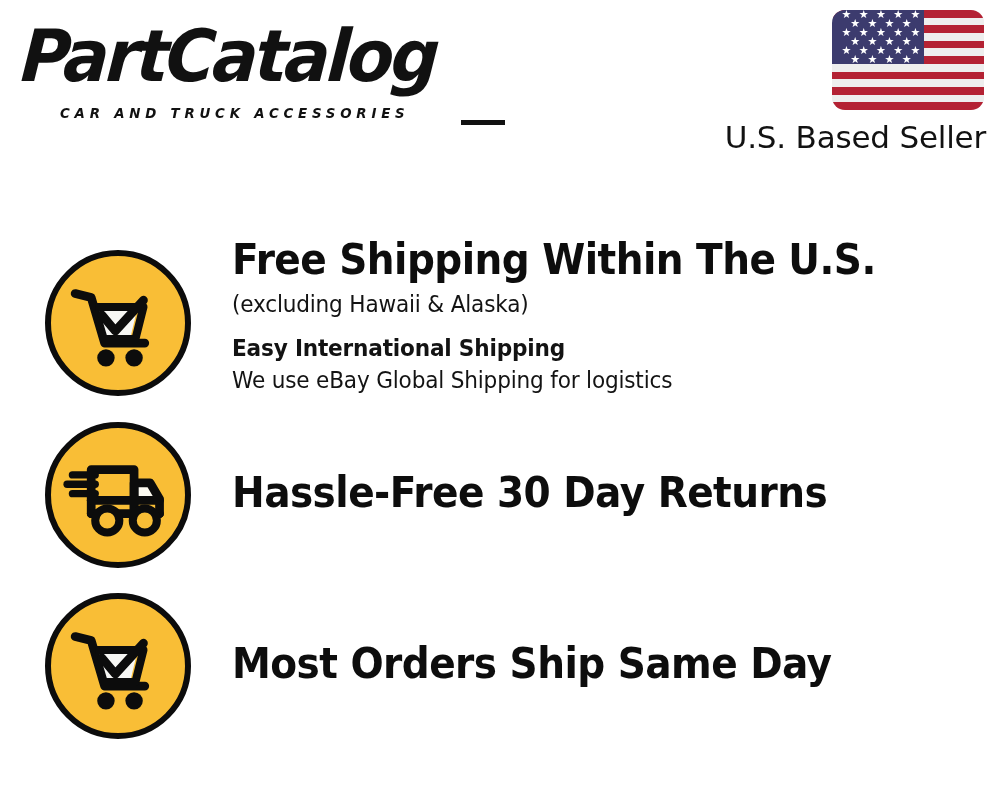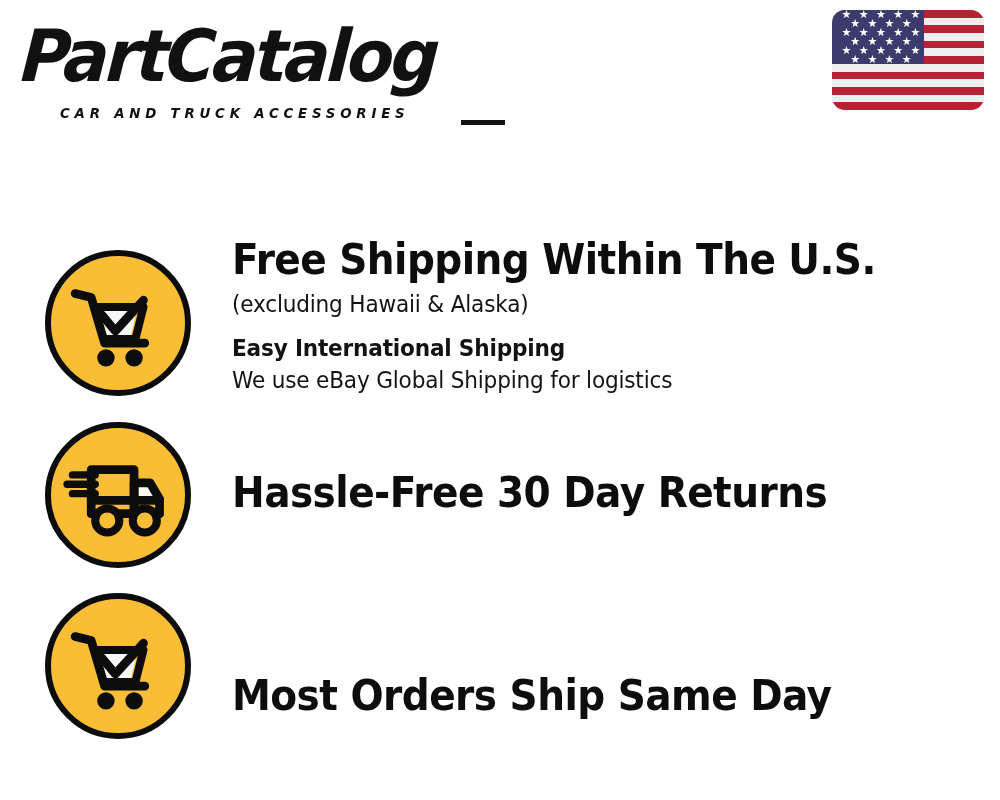--- a/index.html
+++ b/index.html
@@ -202,20 +202,21 @@
           <span class="flag-star" style="left: 26.8px; top: 35.5px;">★</span>
           <span class="flag-star" style="left: 44px; top: 35.5px;">★</span>
           <span class="flag-star" style="left: 61.2px; top: 35.5px;">★</span>
           <span class="flag-star" style="left: 78.4px; top: 35.5px;">★</span>
           <span class="flag-star" style="left: 18.2px; top: 44.5px;">★</span>
           <span class="flag-star" style="left: 35.4px; top: 44.5px;">★</span>
           <span class="flag-star" style="left: 52.6px; top: 44.5px;">★</span>
           <span class="flag-star" style="left: 69.8px; top: 44.5px;">★</span>
         </div>
     </div>
+    <div id="seller-label">U.S. Based Seller</div>
   </div>
 
 </div>
 
 <div id="features">
 
   <div class="feature-row" style="top:250px;">
     <div class="feature-icon" style="left:45px; top:0px;">
       <svg viewBox="0 0 100 100" aria-hidden="true">
         <polygon points="31,37 65,37 59,62 37,62" fill="#f7f7f4"></polygon>
@@ -258,18 +259,18 @@
     <div class="feature-icon" style="left:45px; top:0px;">
       <svg viewBox="0 0 100 100" aria-hidden="true">
         <polygon points="31,37 65,37 59,62 37,62" fill="#f7f7f4"></polygon>
         <path d="M18,28 L30,31 L40,65 L70,65" fill="none" stroke="#0c0c0c" stroke-width="6.5" stroke-linecap="round" stroke-linejoin="round"></path>
         <path d="M33,38 L69,38 L63,62 L38,62" fill="none" stroke="#0c0c0c" stroke-width="6" stroke-linejoin="round"></path>
         <path d="M38,44 L48,56 L69,33" fill="none" stroke="#0c0c0c" stroke-width="6.5" stroke-linecap="round" stroke-linejoin="round"></path>
         <circle cx="41" cy="76" r="6.5" fill="#0c0c0c"></circle>
         <circle cx="62" cy="76" r="6.5" fill="#0c0c0c"></circle>
       </svg>
     </div>
-    <div class="feature-text" style="top:47px;margin-top:32px;">
+    <div class="feature-text" style="top:47px;">
       <div class="feature-title">Most Orders Ship Same Day</div>
     </div>
   </div>
 
 </div>
 
 </body></html>

